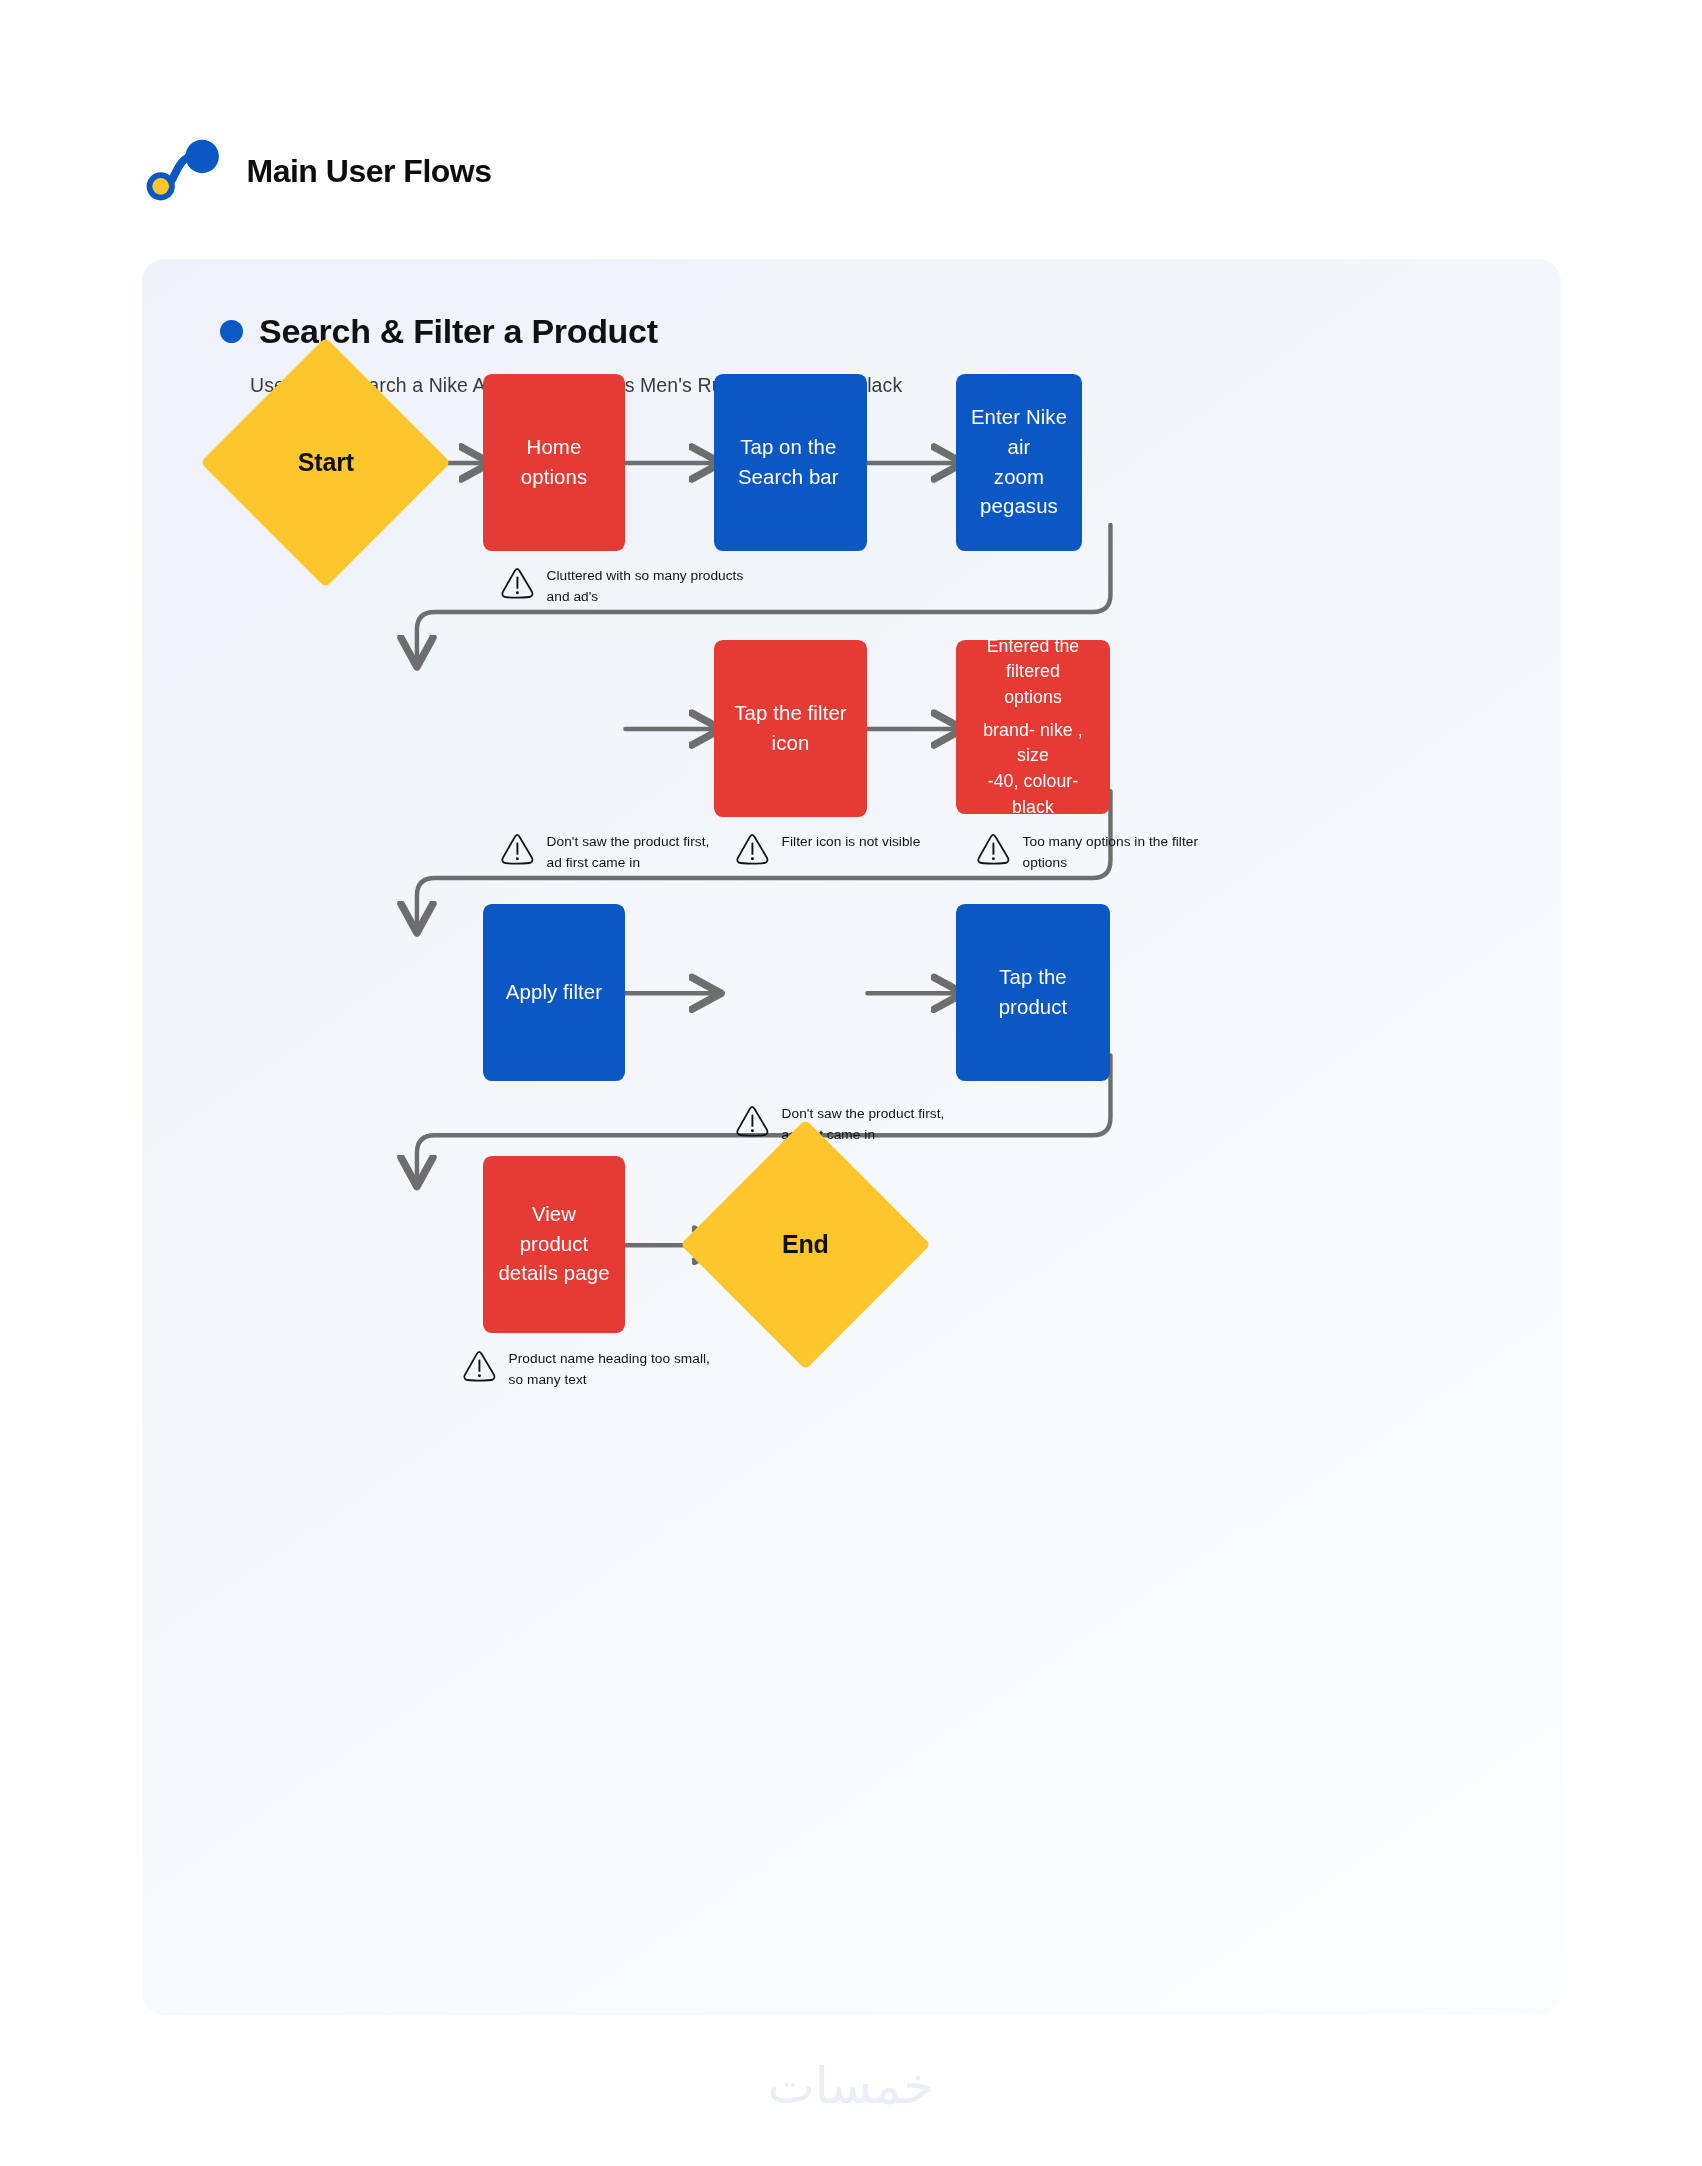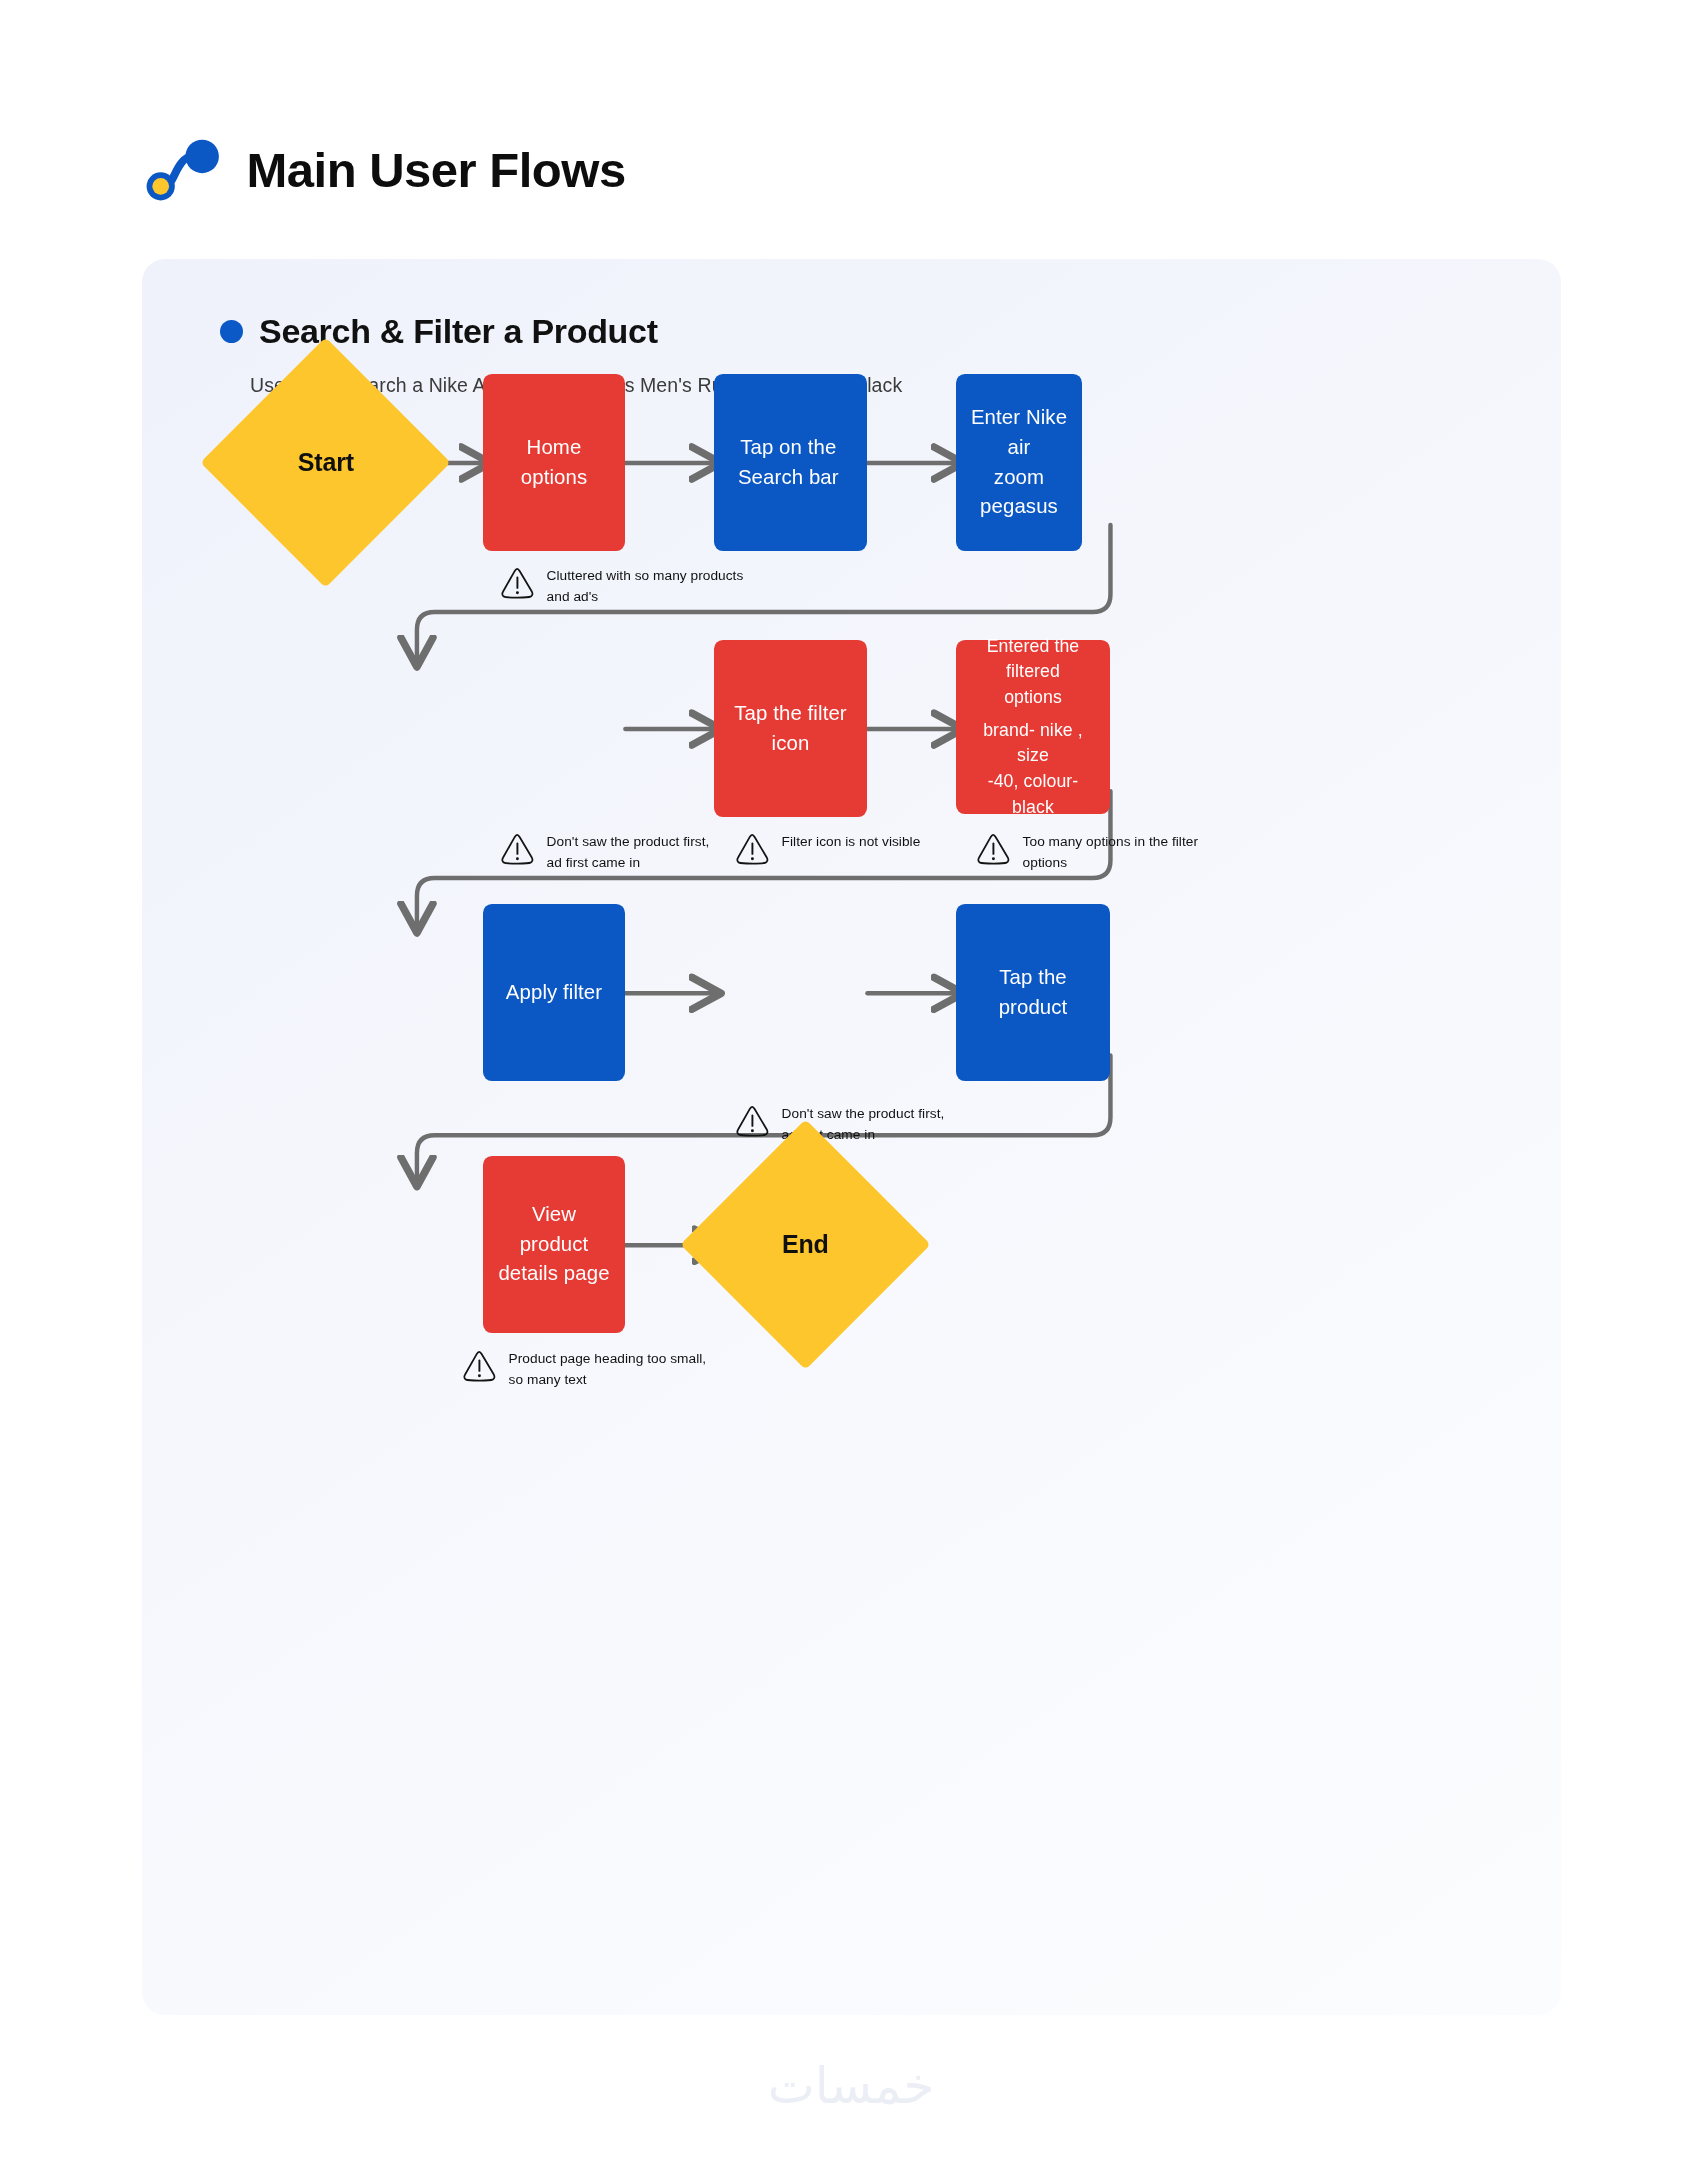--- a/index.html
+++ b/index.html
@@ -12,21 +12,21 @@
     overflow:hidden;
   }
 
   
   #header{
     position:absolute; left:142px; top:137px;
     display:flex; align-items:center; gap:19.5px;
   }
   #brand-logo{width:85px;height:67px;display:block;}
   #page-title{
-    font-size:49px; font-weight:700; color:#0d0d0d;
+    font-size:32px; font-weight:700; color:#0d0d0d;
     letter-spacing:-0.5px; line-height:1; white-space:nowrap;
   }
 
   
   #flow-card{
     position:absolute; left:142px; top:259px;
     width:1419px; height:1756px;
     border-radius:23px;
     background:linear-gradient(145deg,#eff2fb 0%,#f3f5fc 28%,#f8f9fd 60%,#fbfcfe 100%);
   }
@@ -241,21 +241,21 @@
         <span class="tlabel">End</span>
       </div>
     </div>
 
     <div class="annot" style="left:319px;top:1089px;width:293px;">
       <svg class="warn-ico" viewBox="0 0 42 40">
         <path d="M20.6 3.2 C22 3.2 22.8 4.6 23.6 6 L37.5 29.5 C38.6 31.5 38.2 34 36 35 C34.3 35.8 31 36 21 36 C11 36 7.4 35.9 5.6 35 C3.3 33.9 3.2 31.4 4.4 29.4 L17.6 6.1 C18.4 4.7 19.2 3.2 20.6 3.2 Z" fill="none" stroke="#141414" stroke-width="2" stroke-linecap="round" stroke-linejoin="round"></path>
         <line x1="20.9" y1="13" x2="20.9" y2="25" stroke="#141414" stroke-width="2.2" stroke-linecap="round"></line>
         <circle cx="20.9" cy="30.6" r="1.7" fill="#141414"></circle>
       </svg>
-      <span class="atext">Product page heading too small,
+      <span class="atext">Product name heading too small,
 so many text</span>
     </div>
 
   </div>
 </div>
 
 <div id="watermark">خمسات</div>
 
 
 </body></html>

